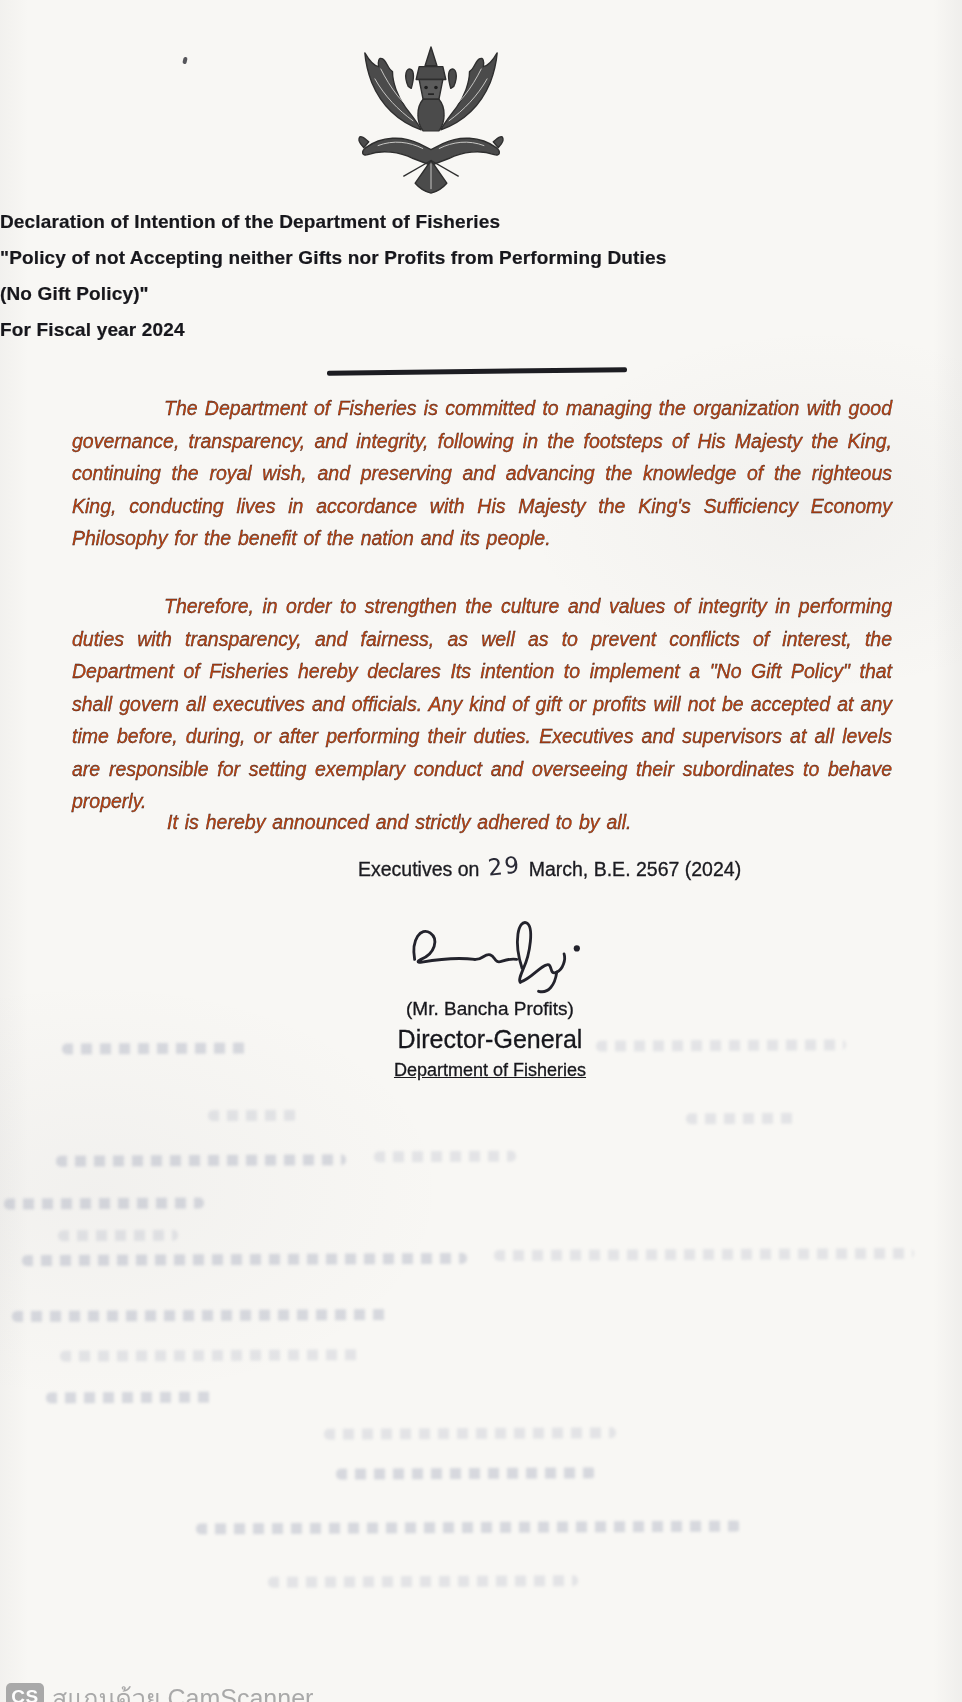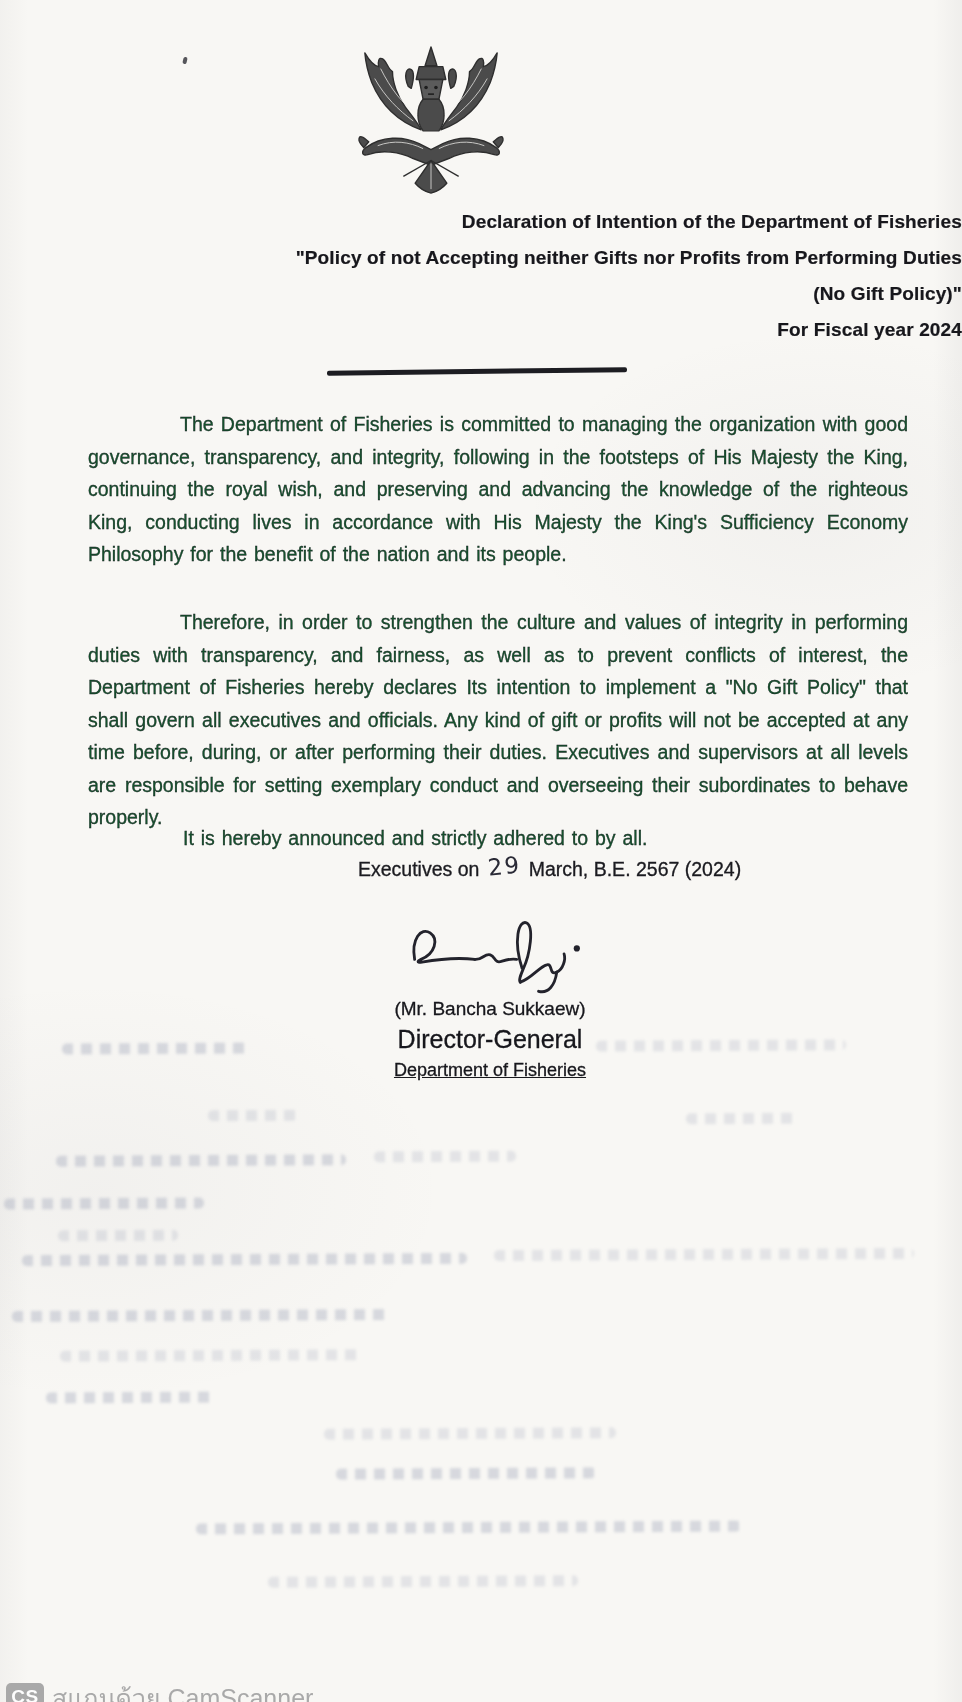--- a/index.html
+++ b/index.html
@@ -13,32 +13,32 @@
     content:"";position:absolute;inset:0;pointer-events:none;
     background:
       radial-gradient(420px 260px at 85% 30%, rgba(120,120,130,.05), transparent 70%),
       radial-gradient(500px 300px at 10% 70%, rgba(120,120,130,.05), transparent 70%),
       linear-gradient(90deg, rgba(120,120,125,.05), transparent 3%, transparent 97%, rgba(120,120,125,.07));
   }
   .emblem{position:absolute;left:352px;top:44px;width:158px;height:152px;}
   .speck{position:absolute;left:183px;top:57px;width:4px;height:7px;background:#3a3a40;border-radius:2px;transform:rotate(14deg);opacity:.85;}
 
   .title{
-    position:absolute;left:0;top:204px;width:962px;text-align:right;
+    position:absolute;left:0;top:204px;width:962px;text-align:left;
     font-size:19px;font-weight:700;letter-spacing:.15px;color:#17171c;
     -webkit-text-stroke:.2px #17171c;
   }
   .title div{line-height:36px;}
 
   .rule{position:absolute;left:327px;top:369px;width:300px;height:4.5px;background:#1d1d22;transform:rotate(-.7deg);border-radius:2px;}
 
   .body-par{
-    position:absolute;left:72px;width:820px;margin:16px;
+    position:absolute;left:72px;width:820px;margin:0;
     font-size:19.5px;line-height:32.5px;text-align:justify;text-indent:92px;
-    color:#14532d;-webkit-text-stroke:.32px #1b1b20;word-spacing:1.5px;
+    color:#c2410c;-webkit-text-stroke:.32px #1b1b20;word-spacing:1.5px;font-style:italic;
   }
   .p1{top:392px;}
   .p2{top:590px;}
   .p3{top:806px;text-align:left;text-indent:95px;}
 
   .announce{
     position:absolute;left:358px;top:855px;font-size:19.5px;color:#1b1b20;
     -webkit-text-stroke:.32px #1b1b20;white-space:nowrap;
   }
   .announce .hand{
@@ -133,21 +133,21 @@
     <svg width="190" height="82" viewBox="0 0 200 90" xmlns="http://www.w3.org/2000/svg">
       <g fill="none" stroke="#23232c" stroke-width="3.1" stroke-linecap="round">
         <path d="M14,52 C10,30 21,16 31,23 C41,30 36,46 21,52 C17,54 16,56 22,55 C45,51 63,50 80,52"></path>
         <path d="M80,52 C88,53 91,45 97,47 C103,49 101,57 110,54 C116,52 121,51 126,52"></path>
         <path d="M132,62 C122,32 128,8 137,12 C145,16 141,46 133,63 C130,70 128,75 130,77"></path>
         <path d="M130,77 C142,73 151,60 159,58 C166,56 161,70 170,66 C177,63 180,52 178,46"></path>
         <path d="M170,66 C168,80 161,90 150,87"></path>
       </g>
       <circle cx="192" cy="40" r="3.4" fill="#23232c"></circle>
     </svg>
-    <div class="sig-name">(Mr. Bancha Sukkaew)</div>
+    <div class="sig-name">(Mr. Bancha Profits)</div>
     <div class="sig-title">Director-General</div>
     <div class="sig-org">Department of Fisheries</div>
   </div>
 
   <div class="bleed" style="left:62px;top:1043px;width:190px;"></div>
   <div class="bleed light" style="left:596px;top:1040px;width:250px;"></div>
   <div class="bleed light" style="left:208px;top:1110px;width:90px;"></div>
   <div class="bleed light" style="left:686px;top:1113px;width:110px;"></div>
   <div class="bleed" style="left:56px;top:1155px;width:290px;"></div>
   <div class="bleed light" style="left:374px;top:1151px;width:142px;"></div>

